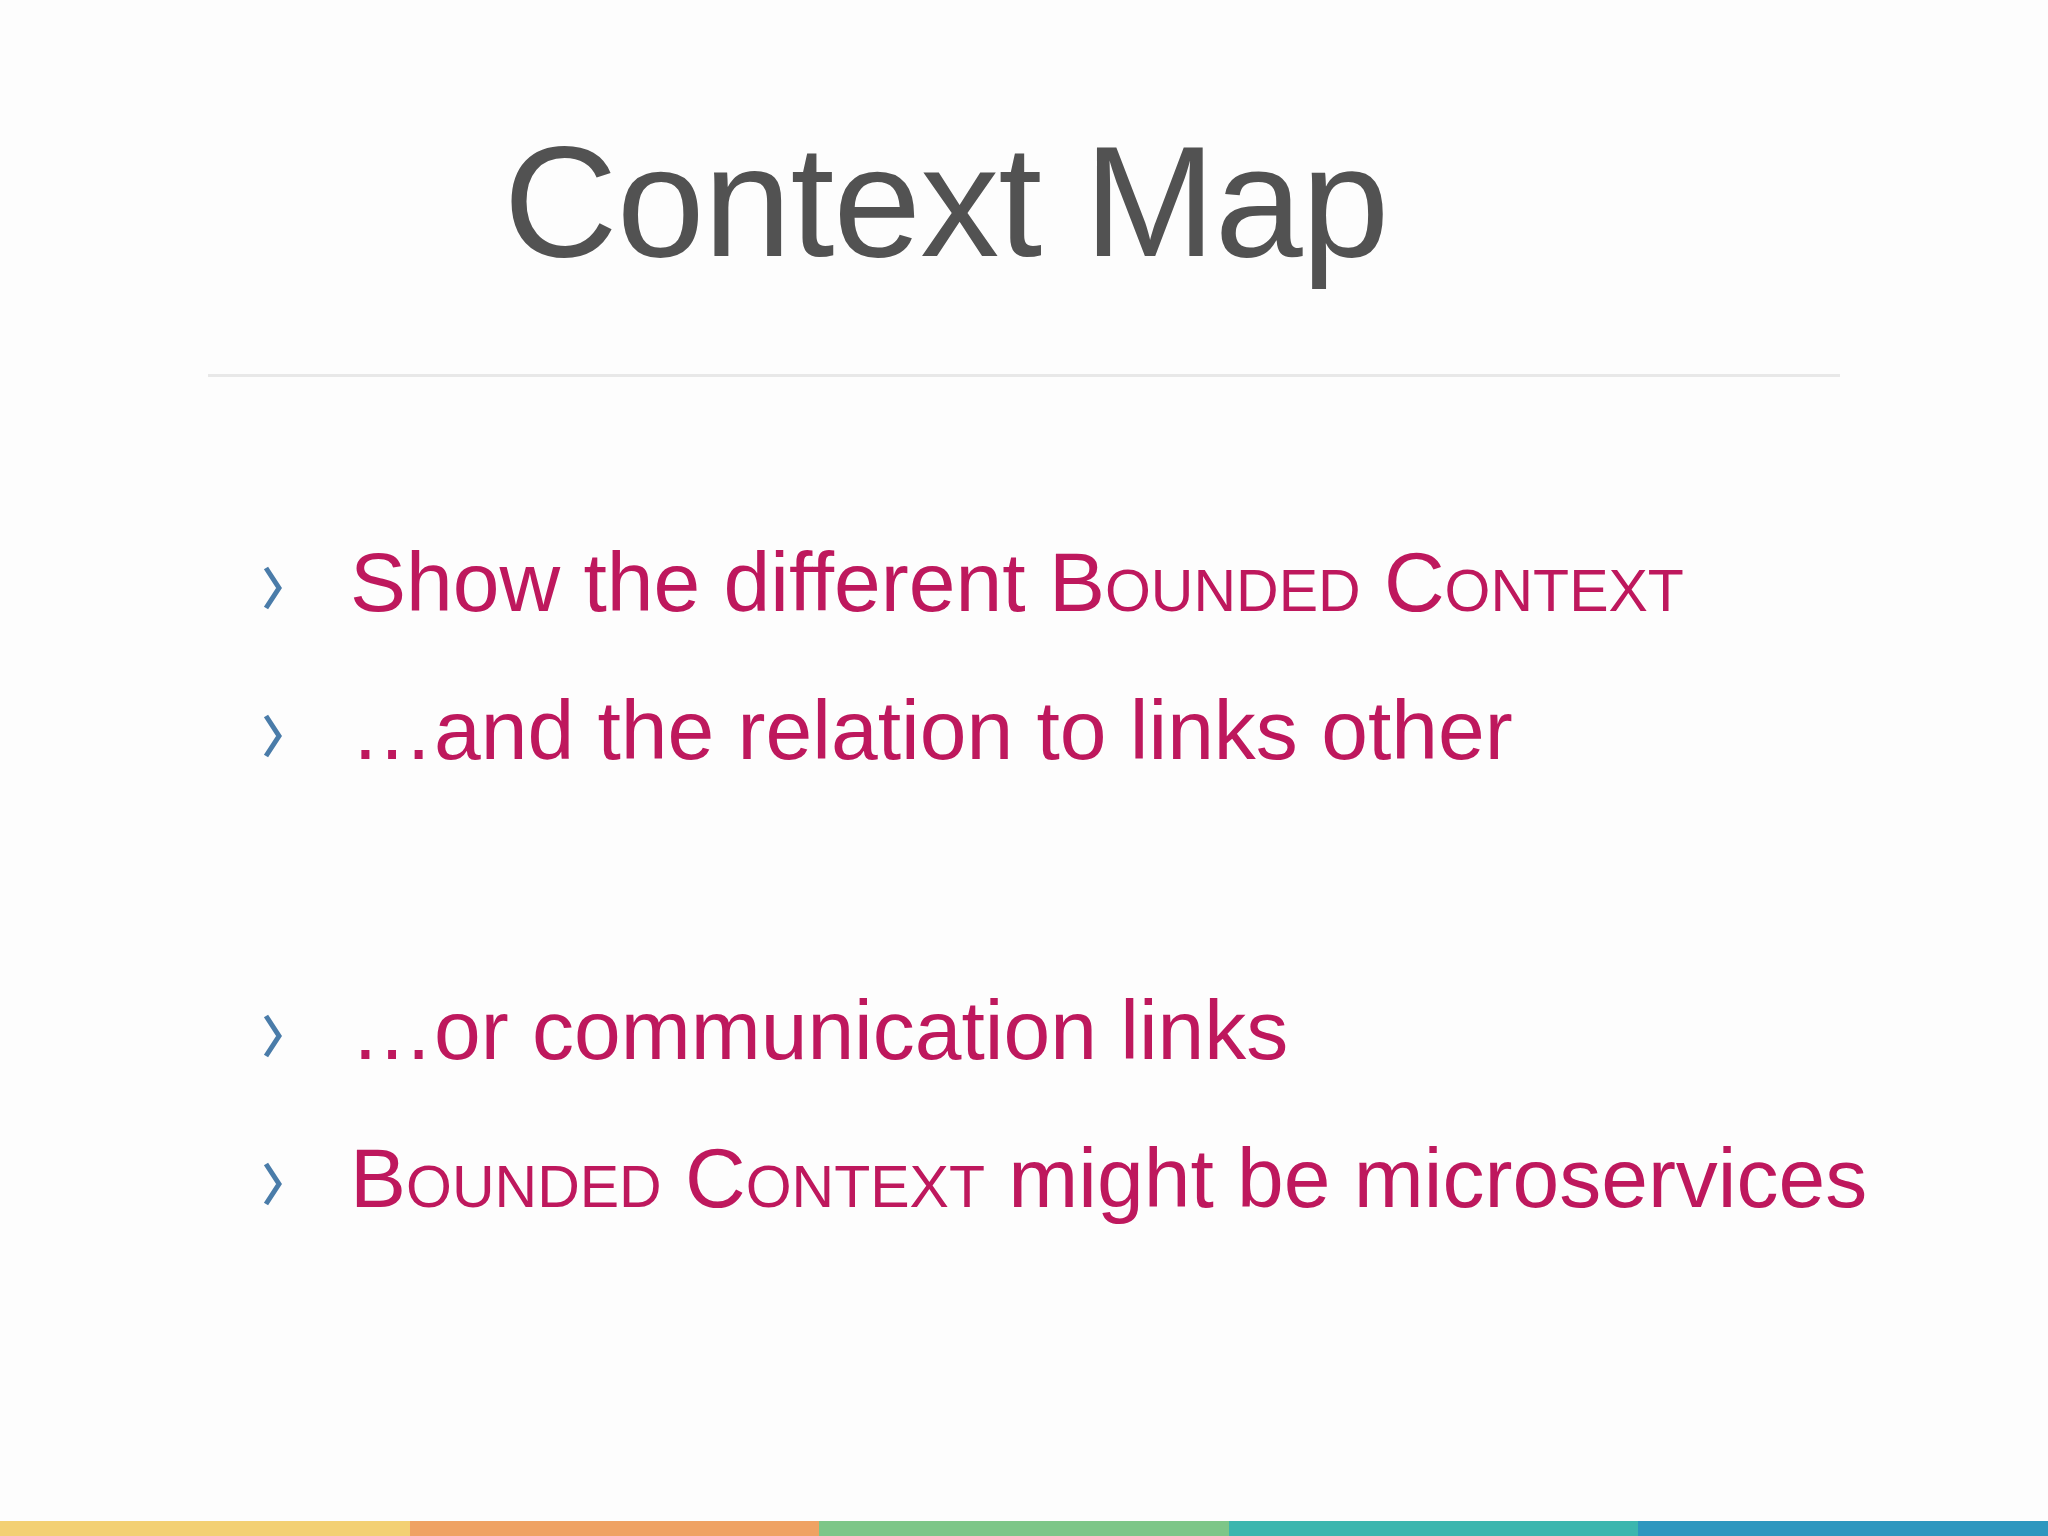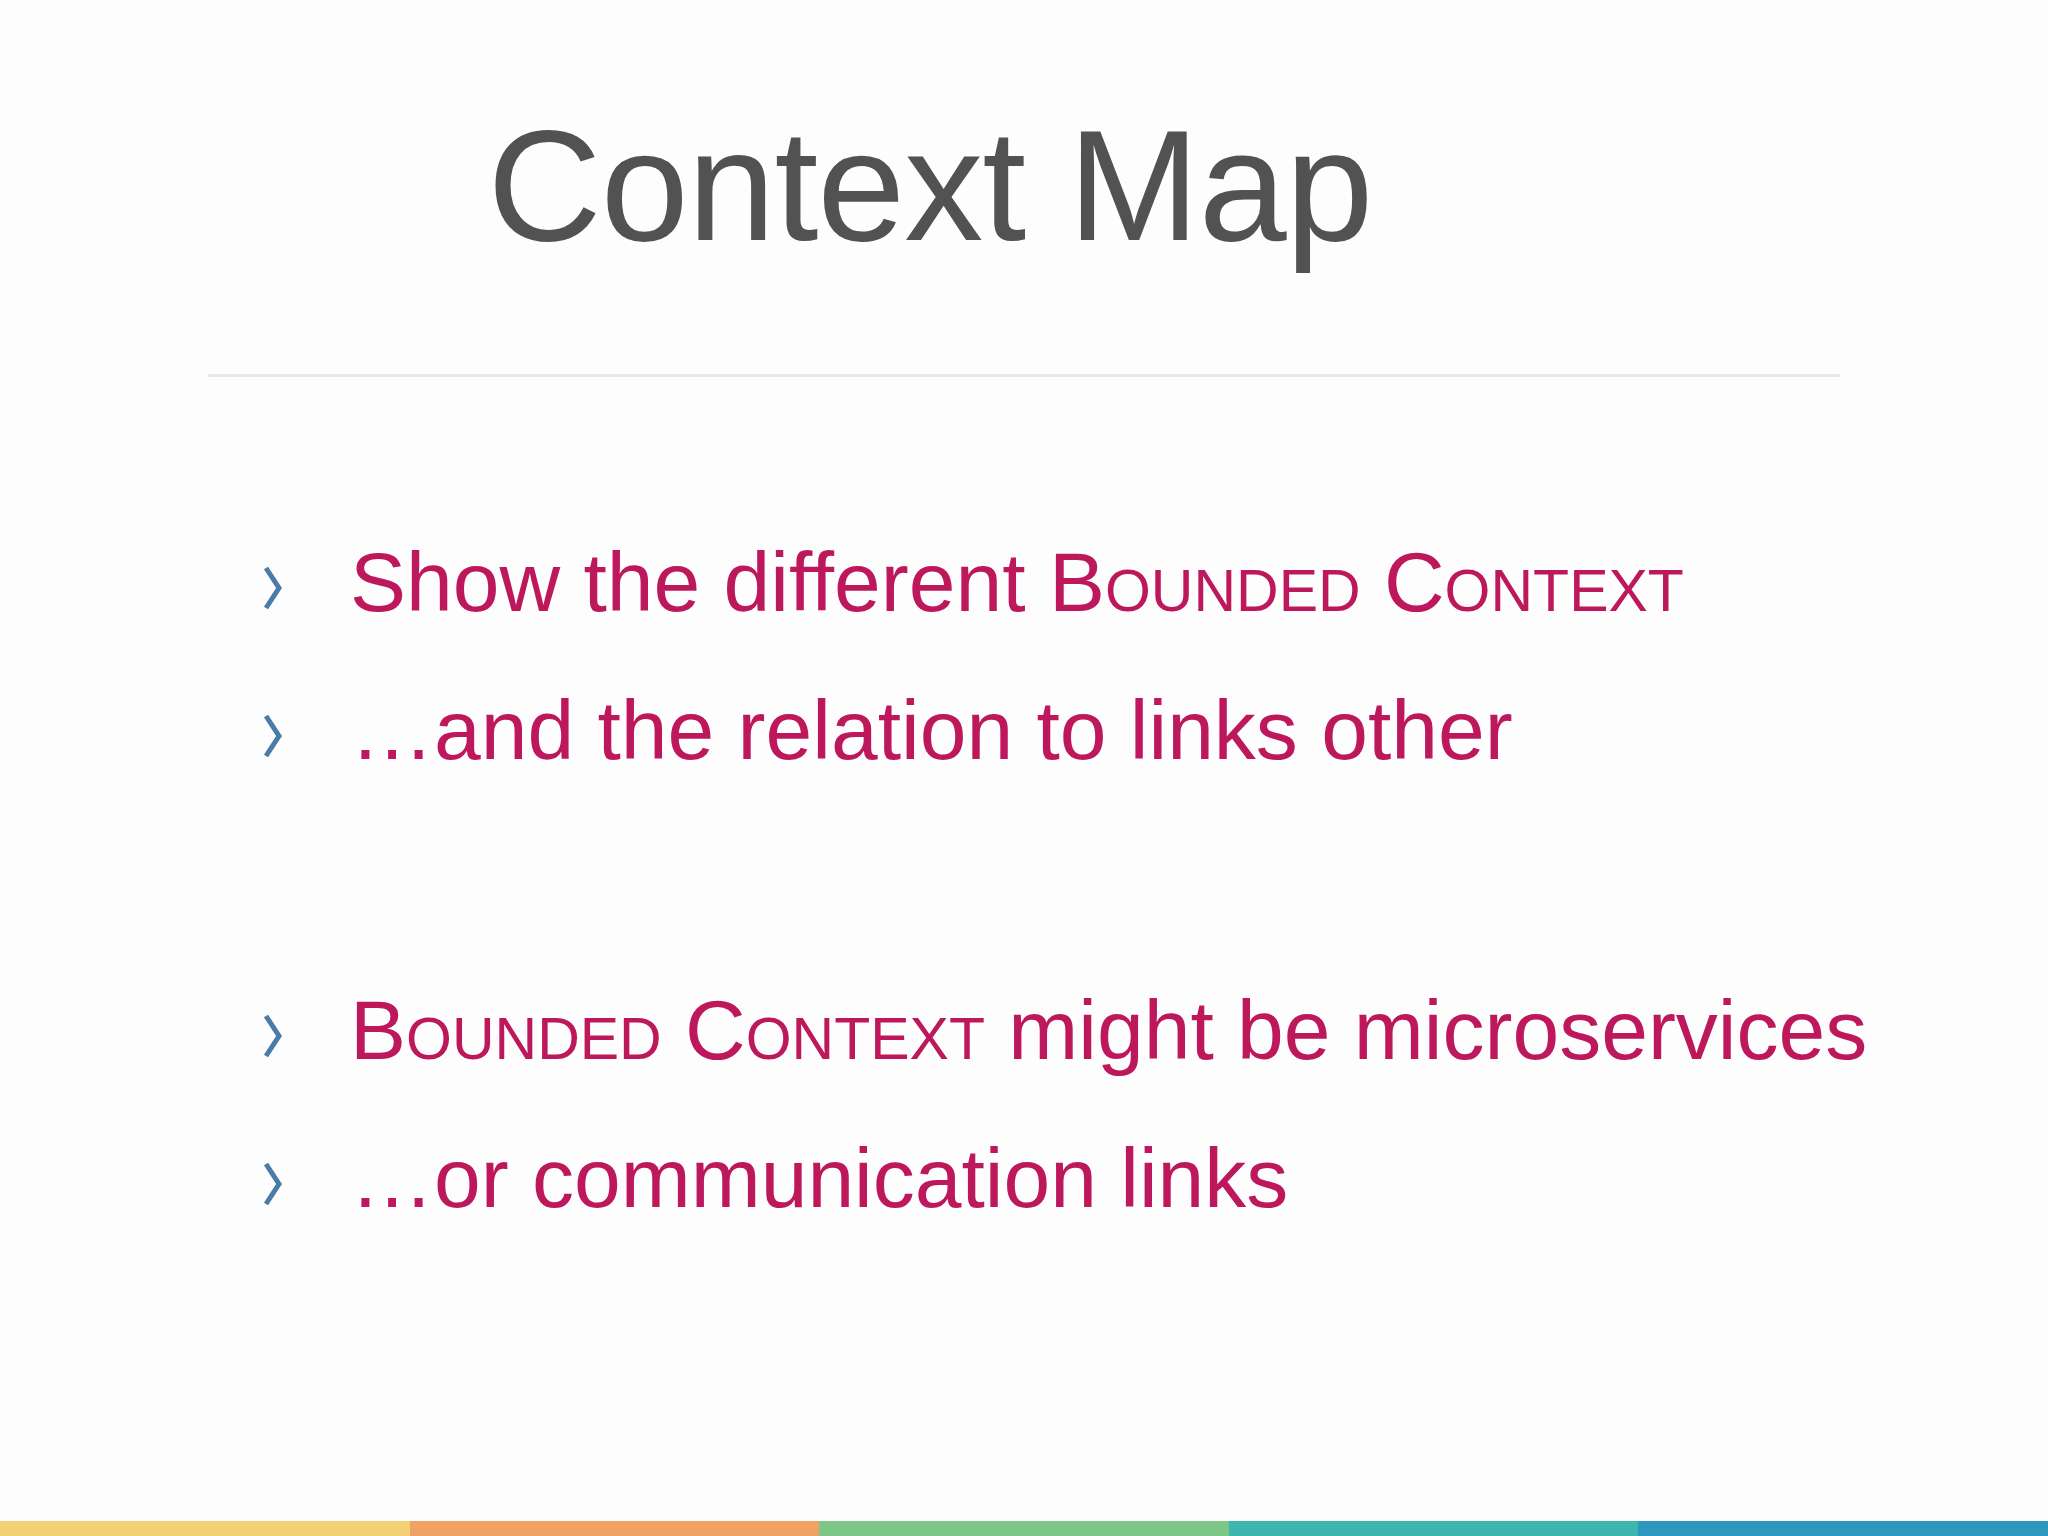--- a/index.html
+++ b/index.html
@@ -19,21 +19,21 @@
   .slide-title {
     position: absolute;
     top: 106px;
     left: 0;
     width: 1860px;
     text-align: center;
     font-size: 158px;
     font-weight: 400;
     line-height: 1;
     letter-spacing: -1px;
-    margin: 0;
+    margin: 16px;
   }
   .title-divider {
     position: absolute;
     top: 374px;
     left: 208px;
     width: 1632px;
     height: 3px;
   }
   .bullet-list {
     position: absolute;
@@ -102,28 +102,28 @@
       </svg>
       <span class="bullet-text"><span>…and the relation to links other</span><span class="sc"></span><span></span></span>
     </div>
 
     <div class="group-spacer"></div>
 
     <div class="bullet-row">
       <svg class="chevron" viewBox="0 0 20 46" aria-hidden="true">
         <polyline points="3,3 16,23 3,43" fill="none" stroke-width="5" stroke="#4a7ca9"></polyline>
       </svg>
-      <span class="bullet-text"><span></span><span class="sc">Bounded Context</span><span> might be microservices</span></span>
+      <span class="bullet-text"><span>…or communication links</span><span class="sc"></span><span></span></span>
     </div>
 
     <div class="bullet-row">
       <svg class="chevron" viewBox="0 0 20 46" aria-hidden="true">
         <polyline points="3,3 16,23 3,43" fill="none" stroke-width="5" stroke="#4a7ca9"></polyline>
       </svg>
-      <span class="bullet-text"><span>…or communication links</span><span class="sc"></span><span></span></span>
+      <span class="bullet-text"><span></span><span class="sc">Bounded Context</span><span> might be microservices</span></span>
     </div>
 
   </div>
 
   <div class="footer-bar">
     <div class="footer-segment" style="background-color: rgb(243, 208, 115);"></div>
     <div class="footer-segment" style="background-color: rgb(239, 162, 99);"></div>
     <div class="footer-segment" style="background-color: rgb(125, 198, 136);"></div>
     <div class="footer-segment" style="background-color: rgb(60, 182, 174);"></div>
     <div class="footer-segment" style="background-color: rgb(45, 151, 191);"></div>

